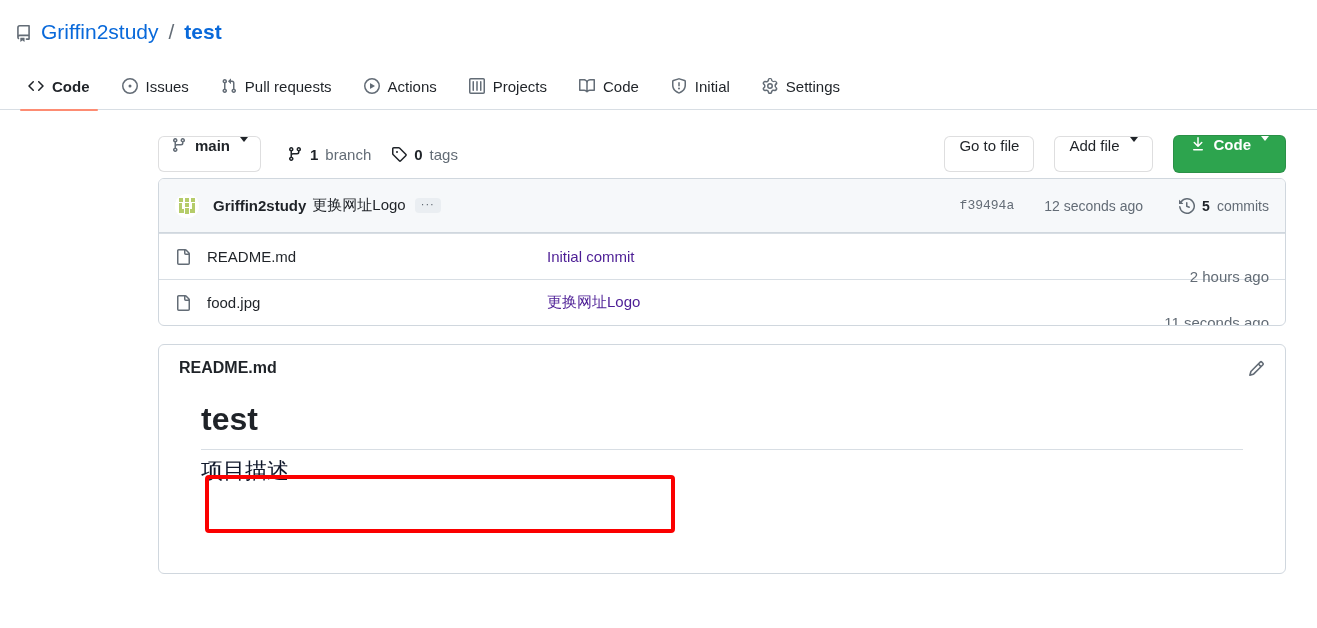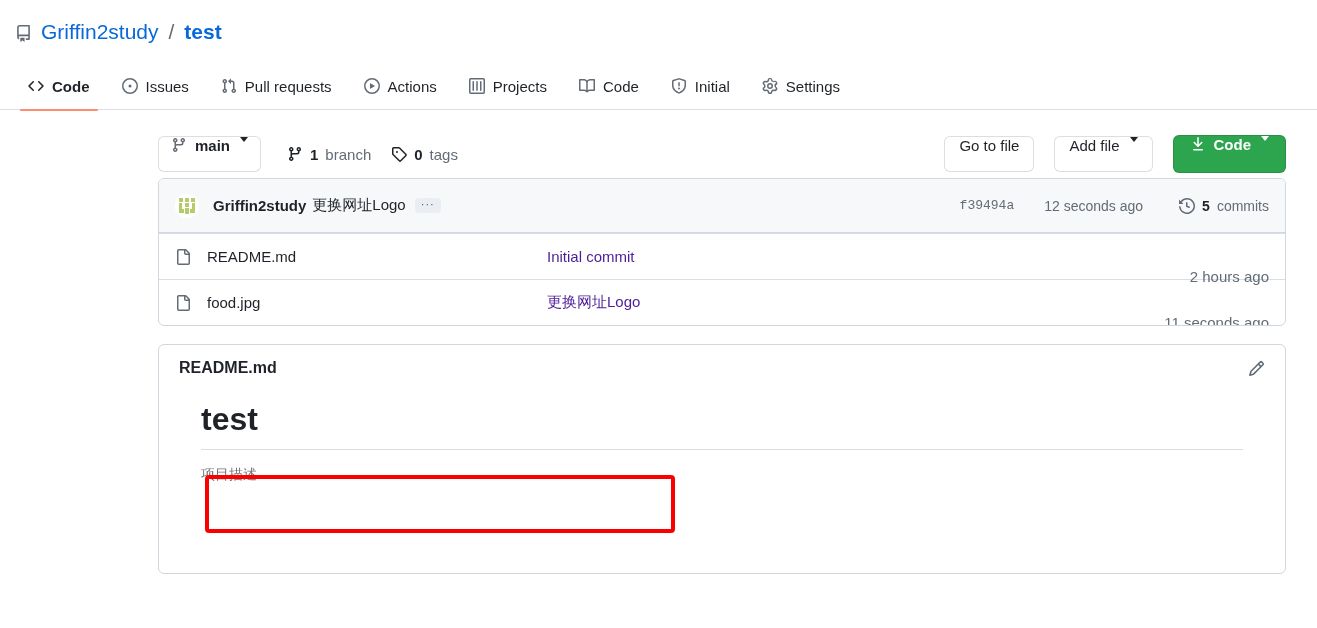--- a/index.html
+++ b/index.html
@@ -235,23 +235,23 @@
   .readme-body { padding: 14px 42px 0 42px; }
   .readme-h1 {
     font-size: 32px;
     font-weight: 700;
     color: #1f2328;
     padding-bottom: 10px;
     border-bottom: 1px solid #d8dee4;
     line-height: 1.25;
   }
   .readme-p {
-    font-size: 14px;
-    color: #737373;
-    margin-top: 14px;
+    font-size: 22px;
+    color: #0f172a;
+    margin-top: 4px;
     line-height: 1.5;
   }
 </style>
 </head>
 <body>
 
 <div class="repo-header">
   <div class="repo-title">
     <span class="repo-icon">
       <svg width="17" height="17" viewBox="0 0 16 16" fill="currentColor" aria-hidden="true">

